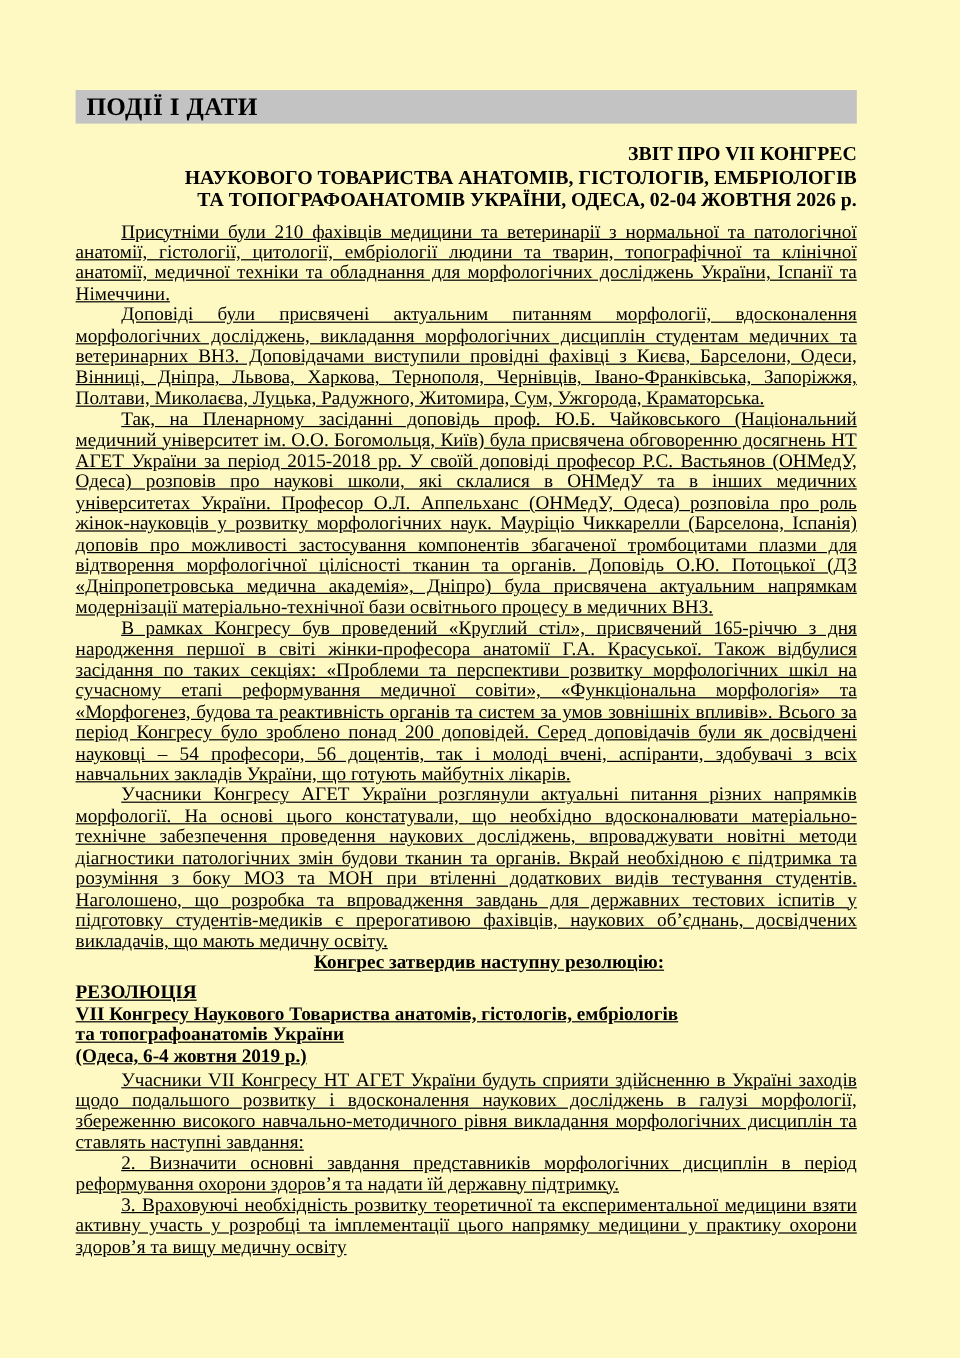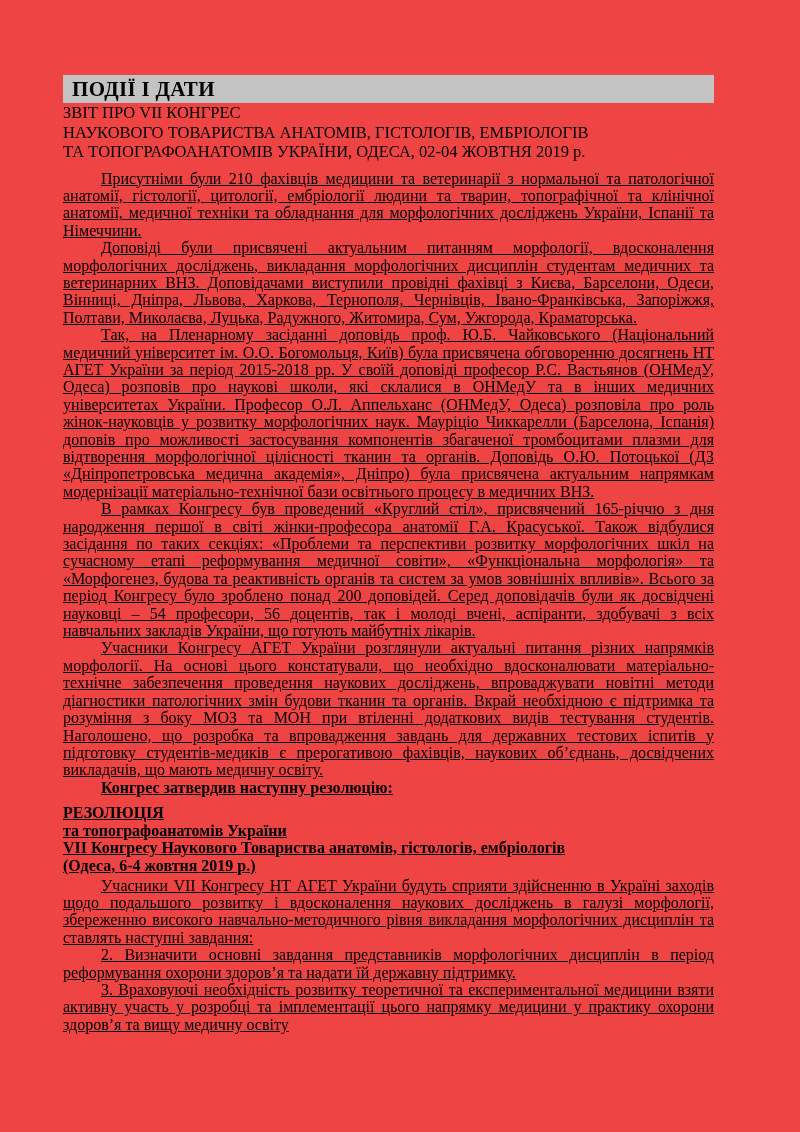--- a/index.html
+++ b/index.html
@@ -11,21 +11,21 @@
     width: 800px;
     height: 1132px;
     font-family: "Liberation Serif", serif;
     color: #000000;
     overflow: hidden;
   }
   .page {
     position: relative;
     width: 800px;
     height: 1132px;
-    background: #ef4444;
+    background: #fef9c3;
   }
   .content {
     box-sizing: border-box;
     padding: 75px 86px 0 63px; 
   }
   
   .band {
     background: #c3c3c3;
     padding: 3px 6px 3px 9px;
   }
@@ -37,39 +37,40 @@
     text-align: left;
   }
   .band-en {
     font-weight: bold;
     font-size: 22px;
     line-height: 22px;
     text-align: right;
   }
   
   .report-title {
-    text-align: left;
-    font-weight: normal;
+    margin-top: 15px;
+    text-align: right;
+    font-weight: bold;
     font-size: 16.5px;
     line-height: 19.5px;
   }
   
   .body-text {
     margin-top: 8px;
     font-size: 16px;
     line-height: 17.4px;
     text-align: justify;
     text-decoration: underline;
   }
   p.para {
     margin: 0;
     text-indent: 38px;
   }
   .center-bold {
-    text-align: left;
+    text-align: center;
     font-weight: bold;
     text-indent: 0;
   }
   .resolution-intro {
     margin-top: 11px;
   }
   .resolution-heading {
     margin-top: 8px;
     font-weight: bold;
     font-size: 16px;
@@ -85,36 +86,36 @@
 <div class="page">
   <div class="content">
 
     <div class="band">
       <div class="band-uk">ПОДІЇ І ДАТИ</div>
     </div>
 
     <div class="report-title">
       <div>ЗВІТ ПРО VII КОНГРЕС</div>
       <div>НАУКОВОГО ТОВАРИСТВА АНАТОМІВ, ГІСТОЛОГІВ, ЕМБРІОЛОГІВ</div>
-      <div>ТА ТОПОГРАФОАНАТОМІВ УКРАЇНИ, ОДЕСА, 02-04 ЖОВТНЯ 2019 р.</div>
+      <div>ТА ТОПОГРАФОАНАТОМІВ УКРАЇНИ, ОДЕСА, 02-04 ЖОВТНЯ 2026 р.</div>
     </div>
 
     <div class="body-text">
       <p class="para">Присутніми були 210 фахівців медицини та ветеринарії з нормальної та патологічної анатомії, гістології, цитології, ембріології людини та тварин, топографічної та клінічної анатомії, медичної техніки та обладнання для морфологічних досліджень України, Іспанії та Німеччини.</p>
       <p class="para">Доповіді були присвячені актуальним питанням морфології, вдосконалення морфологічних досліджень, викладання морфологічних дисциплін студентам медичних та ветеринарних ВНЗ. Доповідачами виступили провідні фахівці з Києва, Барселони, Одеси, Вінниці, Дніпра, Львова, Харкова, Тернополя, Чернівців, Івано-Франківська, Запоріжжя, Полтави, Миколаєва, Луцька, Радужного, Житомира, Сум, Ужгорода, Краматорська.</p>
       <p class="para">Так, на Пленарному засіданні доповідь проф. Ю.Б. Чайковського (Національний медичний університет ім. О.О. Богомольця, Київ) була присвячена обговоренню досягнень НТ АГЕТ України за період 2015-2018 рр. У своїй доповіді професор Р.С. Вастьянов (ОНМедУ, Одеса) розповів про наукові школи, які склалися в ОНМедУ та в інших медичних університетах України. Професор О.Л. Аппельханс (ОНМедУ, Одеса) розповіла про роль жінок-науковців у розвитку морфологічних наук. Мауріціо Чиккарелли (Барселона, Іспанія) доповів про можливості застосування компонентів збагаченої тромбоцитами плазми для відтворення морфологічної цілісності тканин та органів. Доповідь О.Ю. Потоцької (ДЗ «Дніпропетровська медична академія», Дніпро) була присвячена актуальним напрямкам модернізації матеріально-технічної бази освітнього процесу в медичних ВНЗ.</p>
       <p class="para">В рамках Конгресу був проведений «Круглий стіл», присвячений 165-річчю з дня народження першої в світі жінки-професора анатомії Г.А. Красуської. Також відбулися засідання по таких секціях: «Проблеми та перспективи розвитку морфологічних шкіл на сучасному етапі реформування медичної совіти», «Функціональна морфологія» та «Морфогенез, будова та реактивність органів та систем за умов зовнішніх впливів». Всього за період Конгресу було зроблено понад 200 доповідей. Серед доповідачів були як досвідчені науковці – 54 професори, 56 доцентів, так і молоді вчені, аспіранти, здобувачі з всіх навчальних закладів України, що готують майбутніх лікарів.</p>
       <p class="para">Учасники Конгресу АГЕТ України розглянули актуальні питання різних напрямків морфології. На основі цього констатували, що необхідно вдосконалювати матеріально-технічне забезпечення проведення наукових досліджень, впроваджувати новітні методи діагностики патологічних змін будови тканин та органів. Вкрай необхідною є підтримка та розуміння з боку МОЗ та МОН при втіленні додаткових видів тестування студентів. Наголошено, що розробка та впровадження завдань для державних тестових іспитів у підготовку студентів-медиків є прерогативою фахівців, наукових об’єднань, досвідчених викладачів, що мають медичну освіту.</p>
 
       <p class="para center-bold resolution-intro">Конгрес затвердив наступну резолюцію:</p>
 
       <div class="resolution-heading">
         <div>РЕЗОЛЮЦІЯ</div>
+        <div>VII Конгресу Наукового Товариства анатомів, гістологів, ембріологів</div>
         <div>та топографоанатомів України</div>
-        <div>VII Конгресу Наукового Товариства анатомів, гістологів, ембріологів</div>
         <div>(Одеса, 6-4 жовтня 2019 р.)</div>
       </div>
 
       <div class="resolution-body">
         <p class="para">Учасники VII Конгресу НТ АГЕТ України  будуть сприяти здійсненню в Україні заходів щодо подальшого розвитку і вдосконалення наукових досліджень в галузі морфології, збереженню високого навчально-методичного рівня викладання морфологічних дисциплін та ставлять наступні завдання:</p>
         <p class="para">2. Визначити основні завдання представників морфологічних дисциплін в період реформування охорони здоров’я та надати їй державну підтримку.</p>
         <p class="para">3. Враховуючі необхідність розвитку теоретичної та експериментальної медицини взяти активну участь у розробці та імплементації цього напрямку медицини у практику охорони здоров’я та вищу медичну освіту</p>
       </div>
 
     </div>

